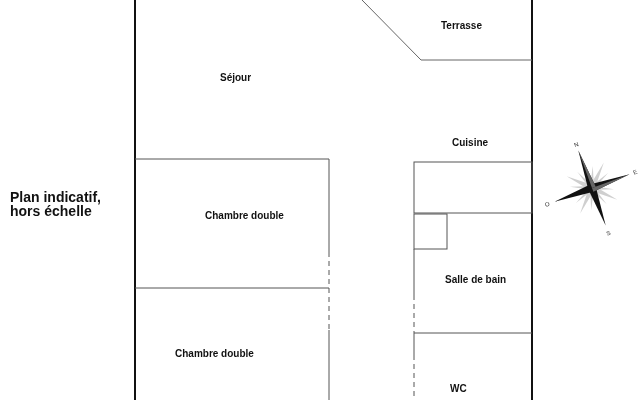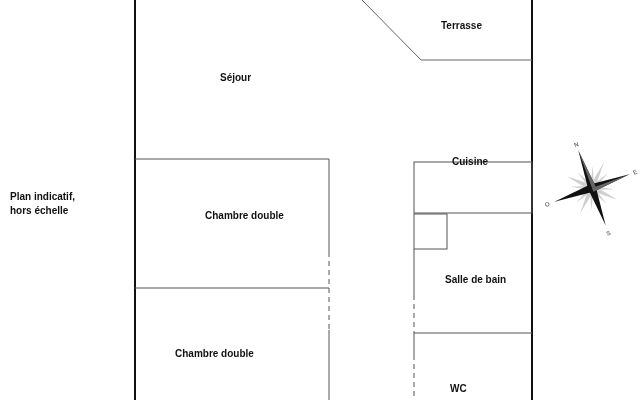--- a/index.html
+++ b/index.html
@@ -1,19 +1,19 @@
 <!DOCTYPE html>
 <html><head>
 <meta charset="utf-8">
 <style>
   html, body { margin: 0; padding: 0; background: #ffffff; }
   body { width: 640px; height: 400px; position: relative; overflow: hidden; font-family: "Liberation Sans", sans-serif; }
   svg.plan { position: absolute; left: 0; top: 0; }
   .lbl { position: absolute; font-size: 10px; font-weight: bold; color: #111; white-space: nowrap; }
-  .note { position: absolute; left: 10px; top: 190px; font-size: 10px; font-weight: bold; color: #111; line-height: 14px; }
+  .note { position: absolute; left: 10px; top: 190px; font-size: 14px; font-weight: bold; color: #111; line-height: 14px; }
 </style>
 </head>
 <body>
 
 <svg class="plan" width="640" height="400">
 
   <line x1="135" y1="0" x2="135" y2="400" stroke="#111" stroke-width="2"></line>
   <line x1="532" y1="0" x2="532" y2="400" stroke="#111" stroke-width="2"></line>
 
   <line x1="362" y1="0" x2="421" y2="60" stroke="#666" stroke-width="1"></line>
@@ -56,17 +56,17 @@
   </g>
 </svg>
 
 <div class="note">
   <div>Plan indicatif,</div>
   <div>hors échelle</div>
 </div>
 
 <div class="lbl" style="left:220px; top:72px;">Séjour</div>
 <div class="lbl" style="left:441px; top:20px;">Terrasse</div>
-<div class="lbl" style="left:452px; top:156px;">Cuisine</div>
+<div class="lbl" style="left:452px; top:137px;">Cuisine</div>
 <div class="lbl" style="left:182px; top:210px;margin-left:23px;">Chambre double</div>
 <div class="lbl" style="left:445px; top:274px;">Salle de bain</div>
 <div class="lbl" style="left:175px; top:348px;">Chambre double</div>
 <div class="lbl" style="left:450px; top:383px;">WC</div>
 
 </body></html>

